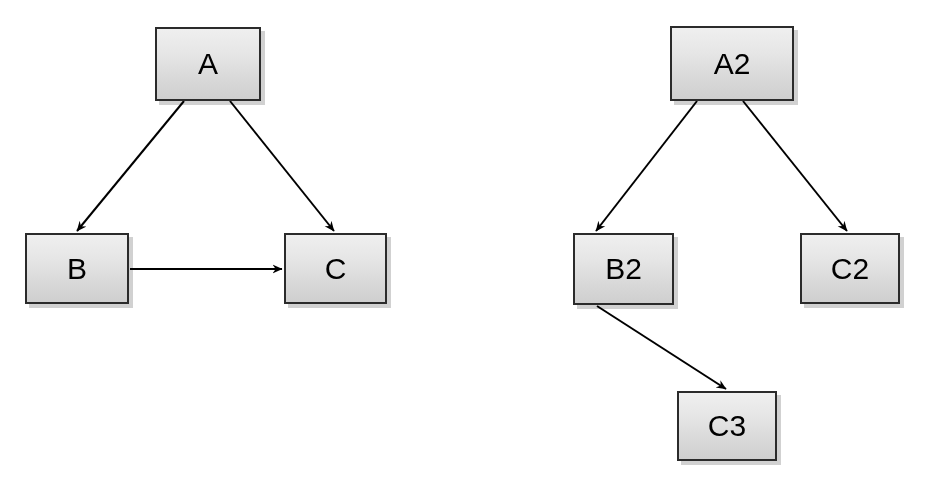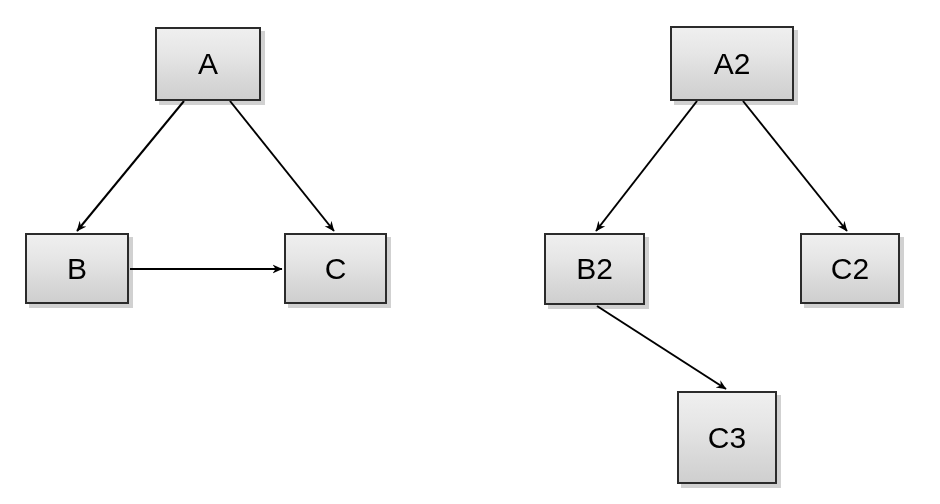--- a/index.html
+++ b/index.html
@@ -77,25 +77,25 @@
   </div>
 
   <div class="node" style="left: 284px; top: 233px; width: 103px; height: 71px;">
     <span class="node-label">C</span>
   </div>
 
   <div class="node" style="left: 670px; top: 26px; width: 124px; height: 75px;">
     <span class="node-label">A2</span>
   </div>
 
-  <div class="node" style="left: 544px; top: 233px; width: 101px; height: 72px;">
+  <div class="node" style="left: 573px; top: 233px; width: 101px; height: 72px;">
     <span class="node-label">B2</span>
   </div>
 
   <div class="node" style="left: 800px; top: 233px; width: 100px; height: 71px;">
     <span class="node-label">C2</span>
   </div>
 
-  <div class="node" style="left: 677px; top: 391px; width: 100px; height: 93px;">
+  <div class="node" style="left: 677px; top: 391px; width: 100px; height: 70px;">
     <span class="node-label">C3</span>
   </div>
 
 </div>
 
 </body></html>

